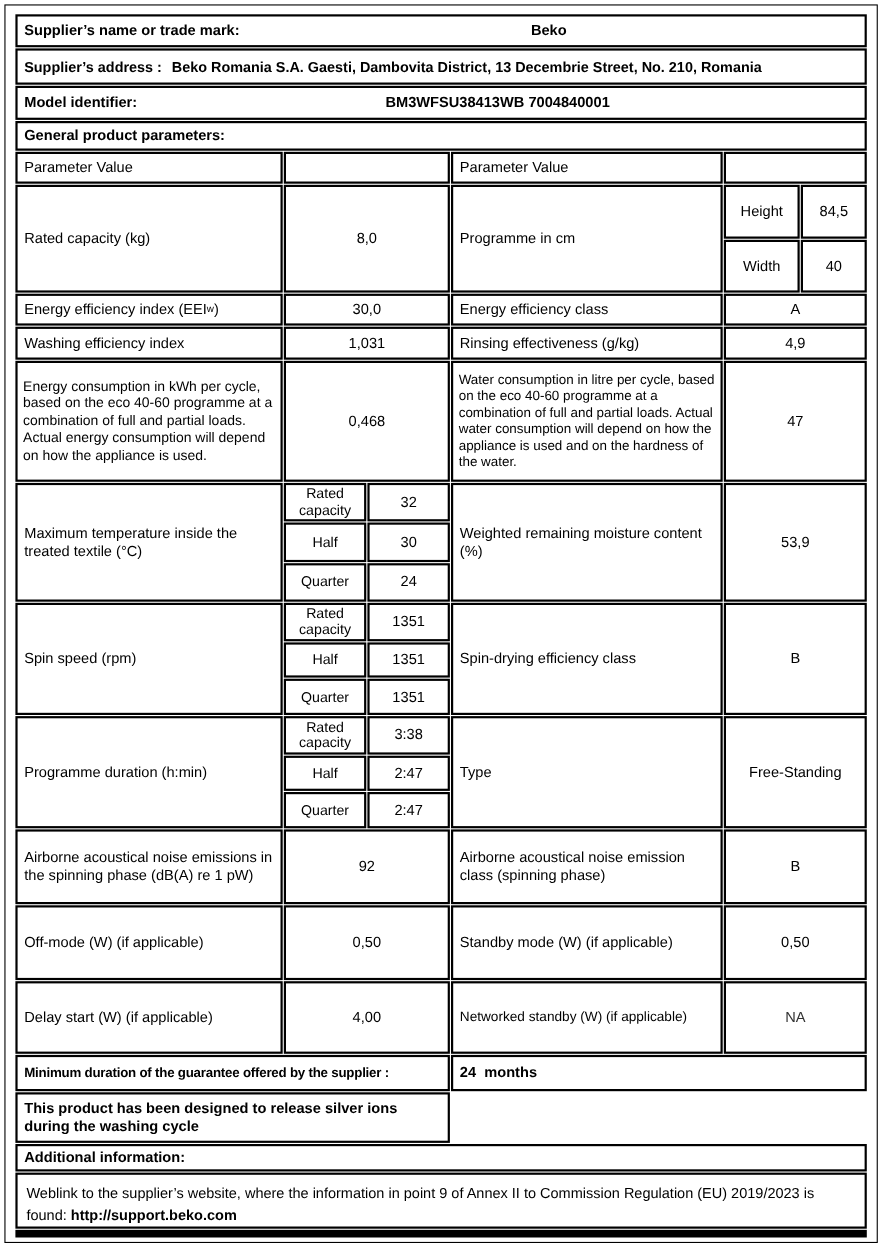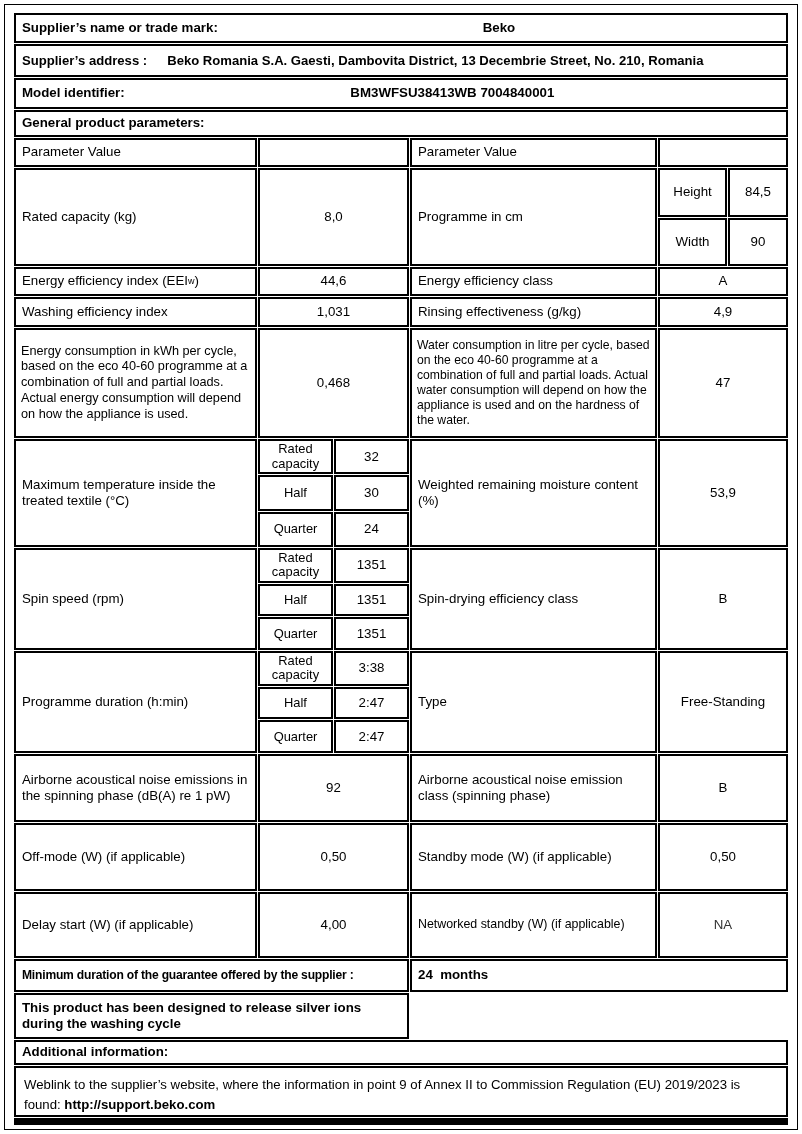--- a/index.html
+++ b/index.html
@@ -32,21 +32,21 @@
   .cv{flex:1;text-align:center;}
   .longtext{font-size:12.7px;line-height:1.24;padding:3px 5px;}
   .smalltext{font-size:12.2px;line-height:1.24;padding:3px 5px;}
   .fs12{font-size:12.4px;}
   .na{color:#333;}
   .guar-label{font-size:12.1px;letter-spacing:-0.2px;}
   .pre{white-space:pre-wrap;}
   .nowrap{white-space:nowrap;font-size:13.1px;}
   .weblink-cell{display:block;padding:7px 8px;line-height:1.55;font-size:13.2px;}
   .bottom-bar{height:7px;background:#000;margin-top:0;flex-shrink:0;}
-  .lblgap{margin-right:20px;}
+  .lblgap{margin-right:9px;}
   
   .h30{height:30px;}.h33{height:33px;}.h31{height:31px;}.h27{height:27px;}
   .h29{height:29px;}.h98{height:98px;}.h110{height:110px;}.h108{height:108px;}
   .h102{height:102px;}.h68{height:68px;}.h66{height:66px;}.h46{height:46px;}
   .h25{height:25px;}.h51{height:51px;}
   sub{font-size:9px;}
 </style>
 </head>
 <body>
 
@@ -90,32 +90,32 @@
     <div class="cell w1">Rated capacity (kg)</div>
     <div class="cell w2 v">8,0</div>
     <div class="cell w3">Programme in cm</div>
     <div class="sub w4">
       <div class="srow">
         <div class="cell dl">Height</div>
         <div class="cell dv">84,5</div>
       </div>
       <div class="srow">
         <div class="cell dl">Width</div>
-        <div class="cell dv">90</div>
+        <div class="cell dv">40</div>
       </div>
     </div>
   </div>
 
   <div class="row h29">
     <div class="cell w1">
       <span>Energy efficiency index (EEI</span>
         <sub>w</sub>
         <span> )</span>
     </div>
-    <div class="cell w2 v">44,6</div>
+    <div class="cell w2 v">30,0</div>
     <div class="cell w3">Energy efficiency class</div>
     <div class="cell w4 v">A</div>
   </div>
 
   <div class="row h30">
     <div class="cell w1">Washing efficiency index</div>
     <div class="cell w2 v">1,031</div>
     <div class="cell w3">Rinsing effectiveness (g/kg)</div>
     <div class="cell w4 v">4,9</div>
   </div>

